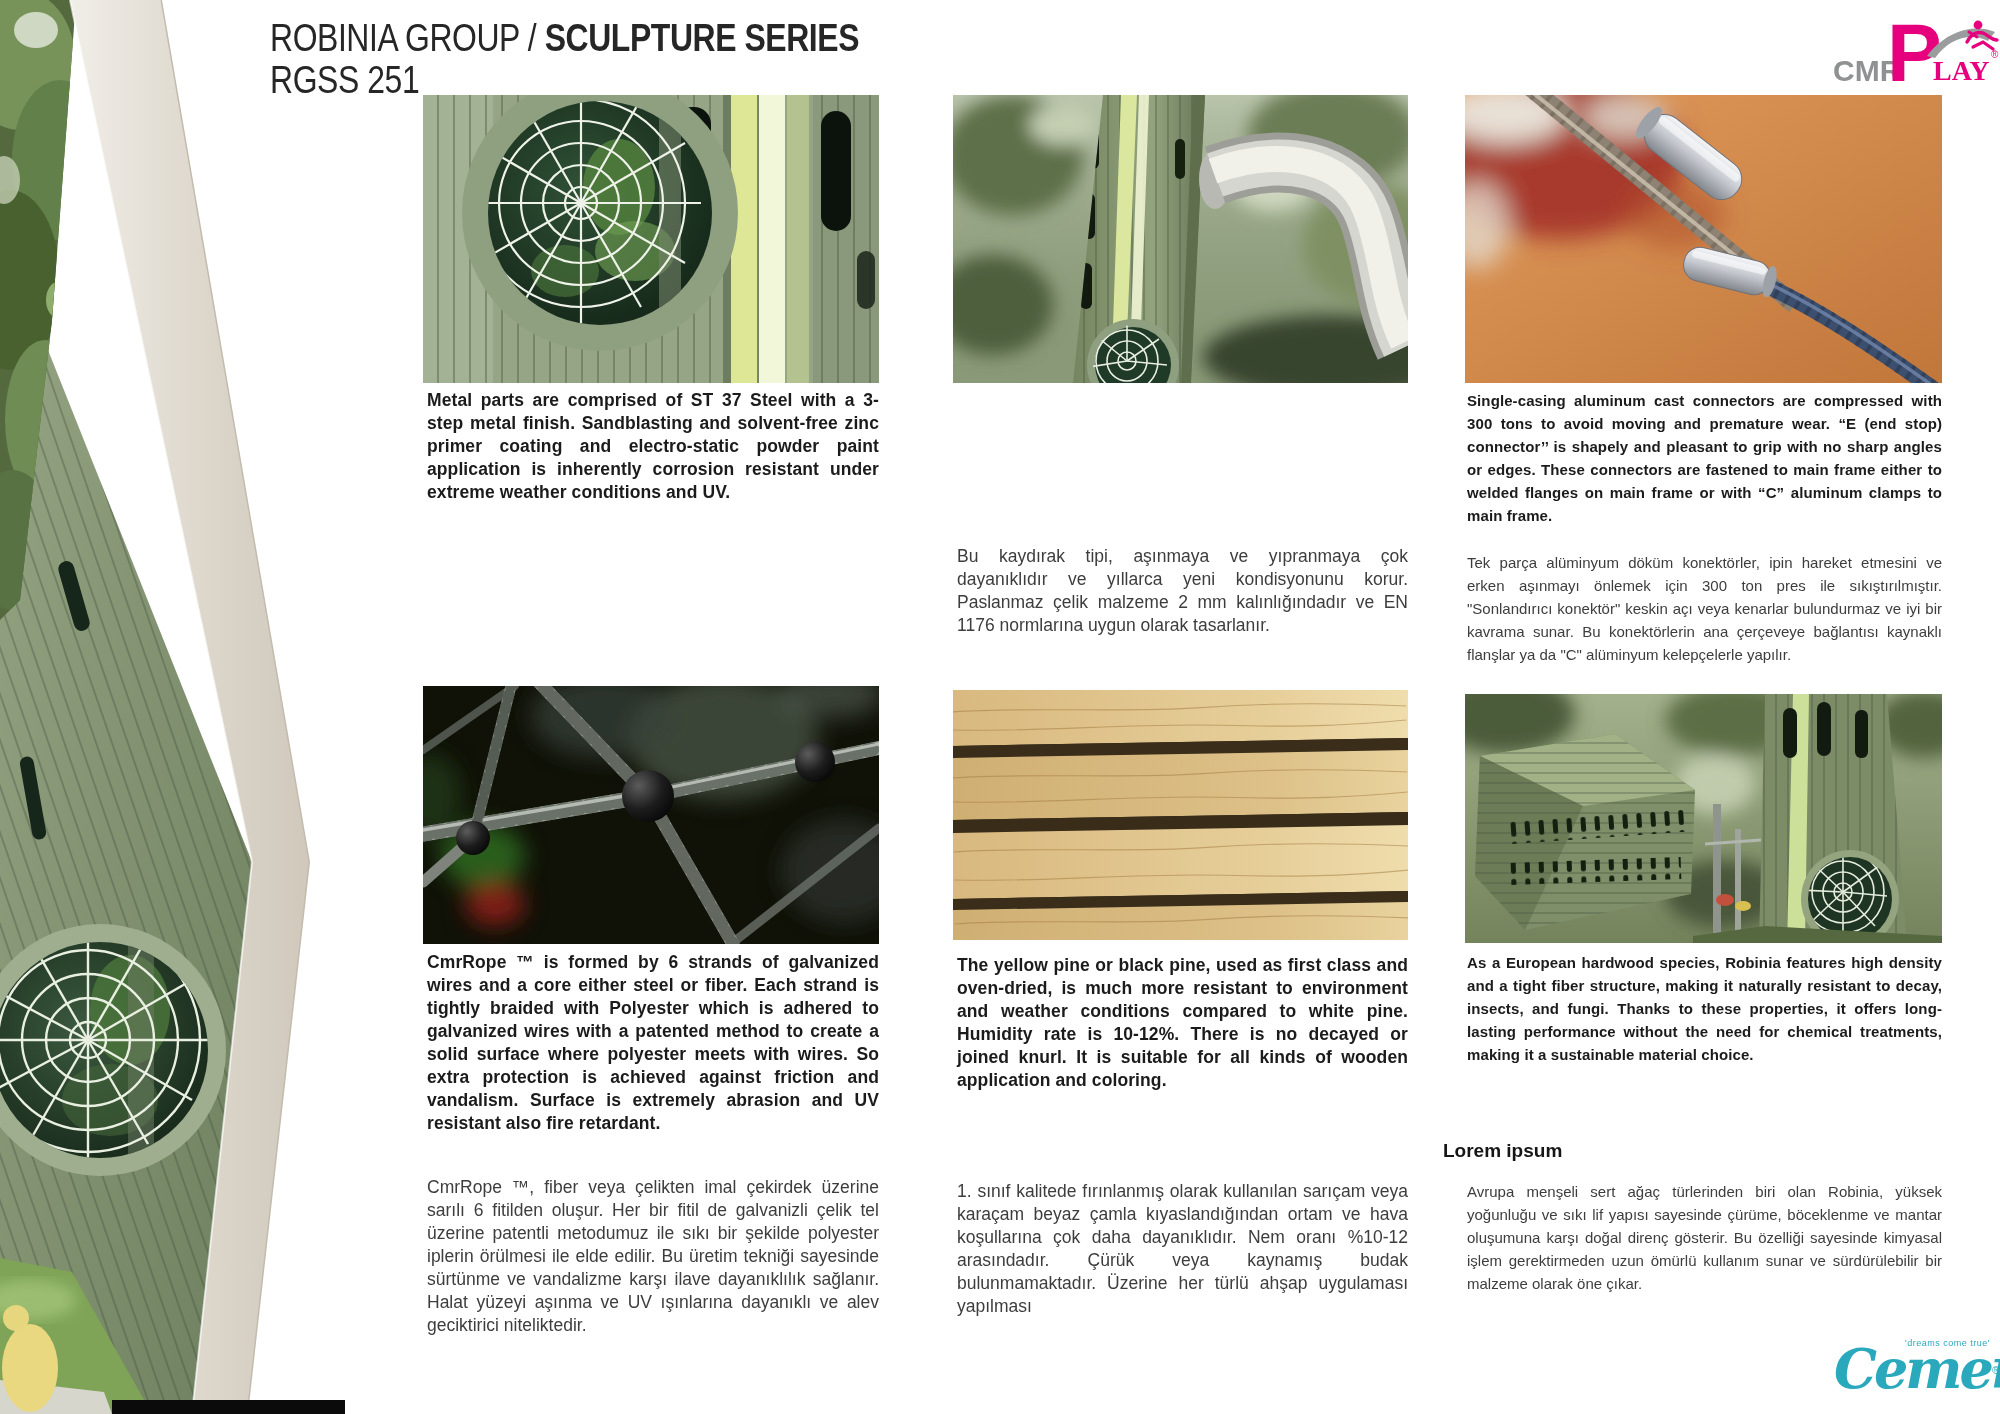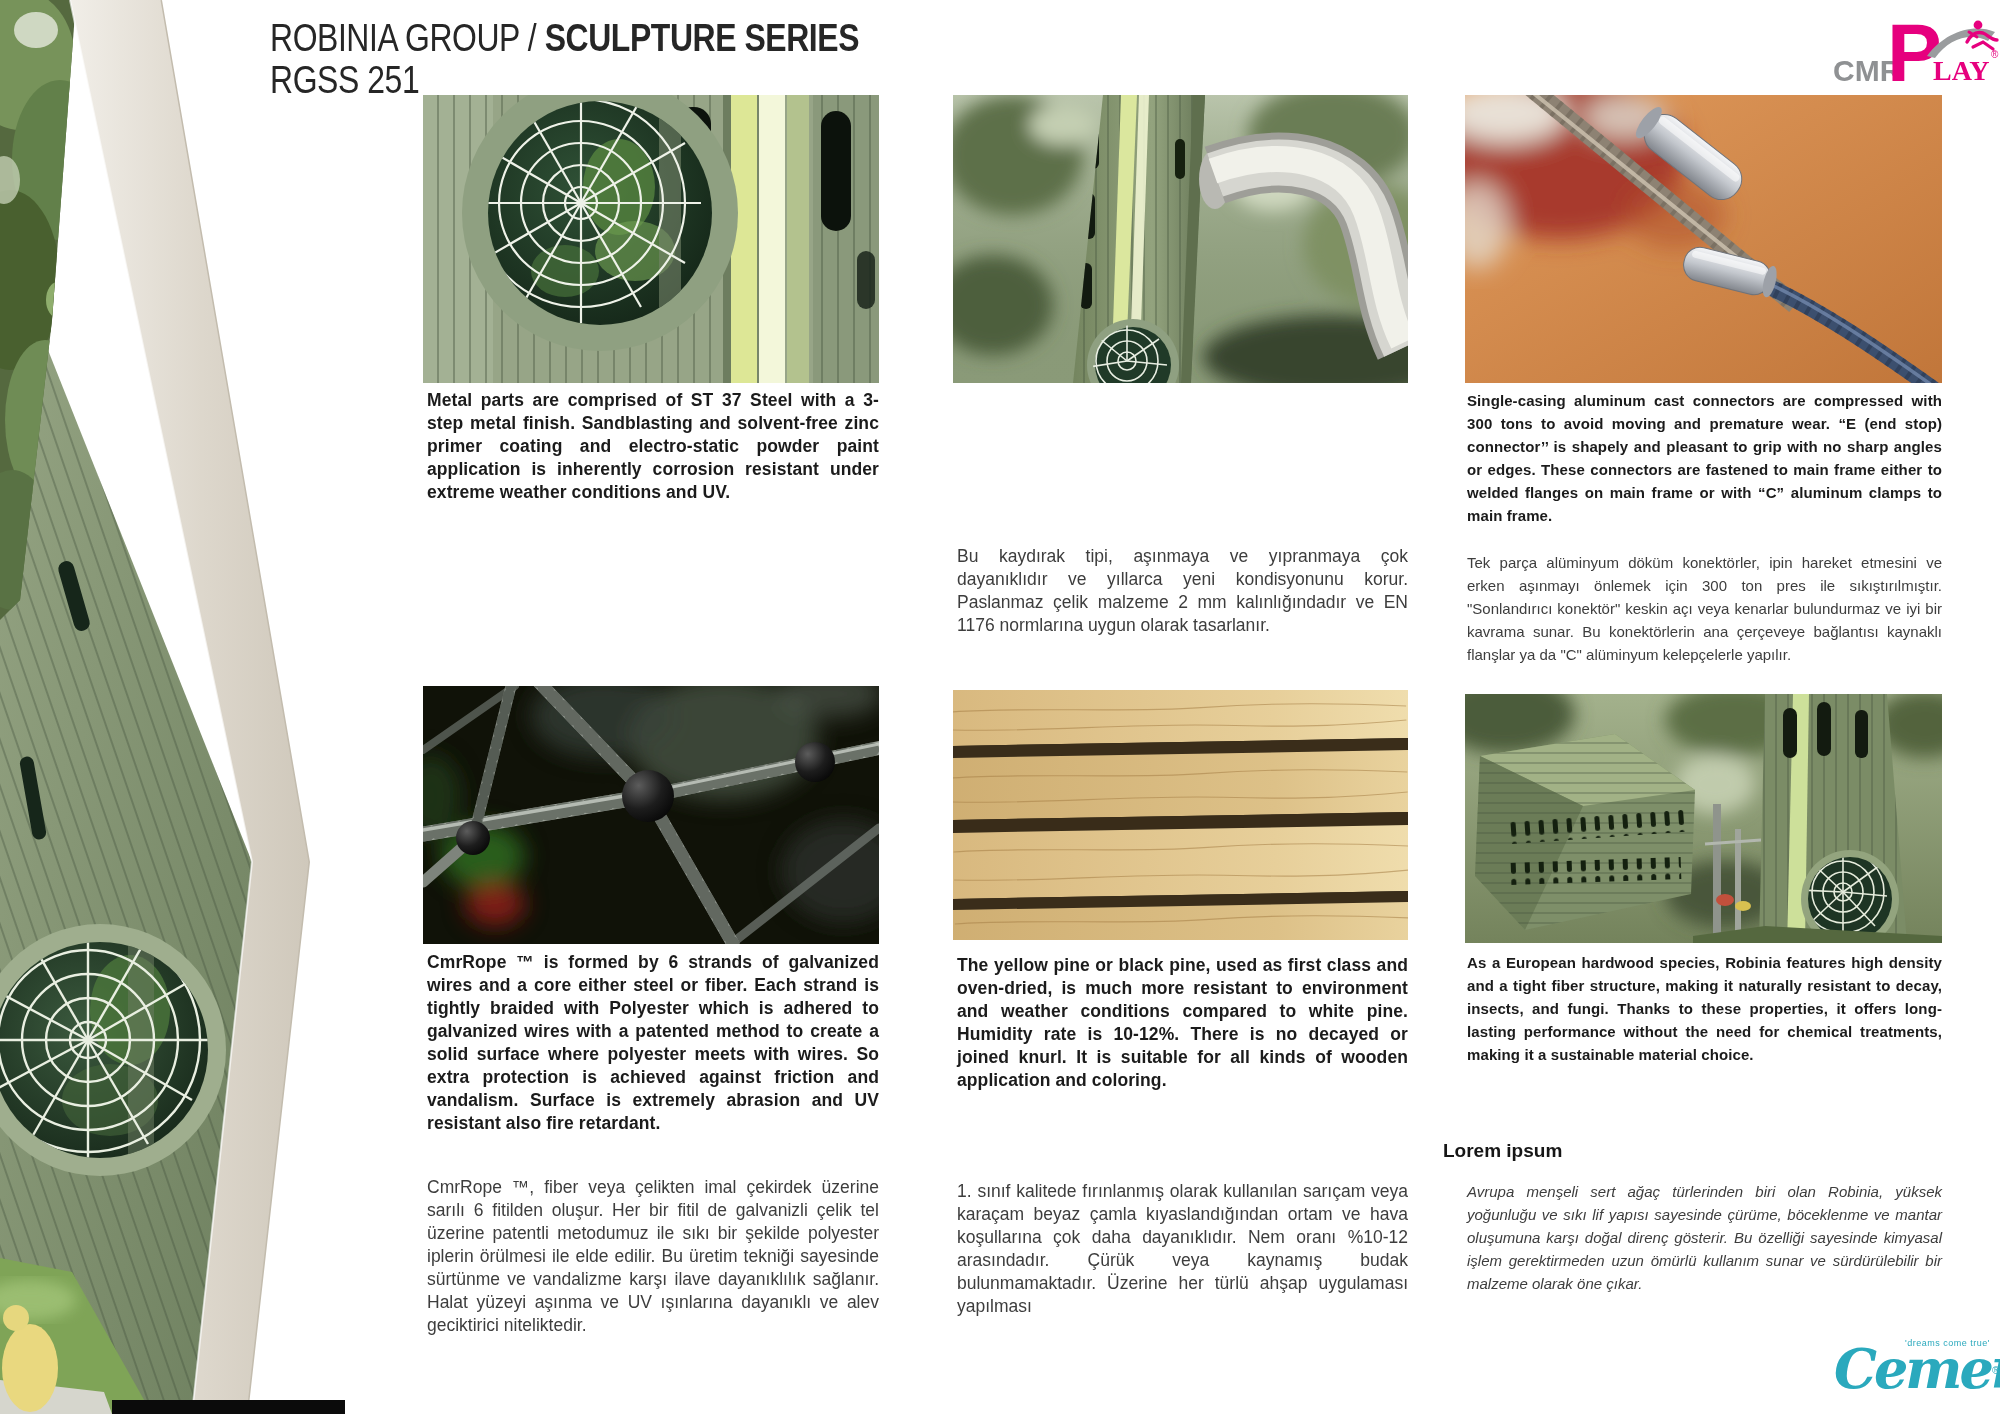--- a/index.html
+++ b/index.html
@@ -23,21 +23,21 @@
   .en2{left:957px;top:389px;width:451px;}
   .en3{left:1467px;top:389px;width:475px;}
   .en4{left:427px;top:951px;width:452px;}
   .en5{left:957px;top:954px;width:451px;}
   .en6{left:1467px;top:951px;width:475px;}
   .tr1{left:427px;top:545px;width:452px;}
   .tr2{left:957px;top:545px;width:451px;}
   .tr3{left:1467px;top:551px;width:475px;}
   .tr4{left:427px;top:1176px;width:452px;}
   .tr5{left:957px;top:1180px;width:451px;}
-  .tr6{left:1467px;top:1180px;width:475px;font-style:italic;}
+  .tr6{left:1467px;top:1180px;width:475px;}
   .lorem{position:absolute;left:1443px;top:1140px;font-weight:800;font-size:19px;color:#161616;margin:0;}
   
   .photo{position:absolute;display:block;}
   .left-photo{left:0;top:0;}
   .img1{left:423px;top:95px;}
   .img2{left:953px;top:95px;}
   .img3{left:1465px;top:95px;}
   .img4{left:423px;top:686px;}
   .img5{left:953px;top:690px;}
   .img6{left:1465px;top:694px;}

